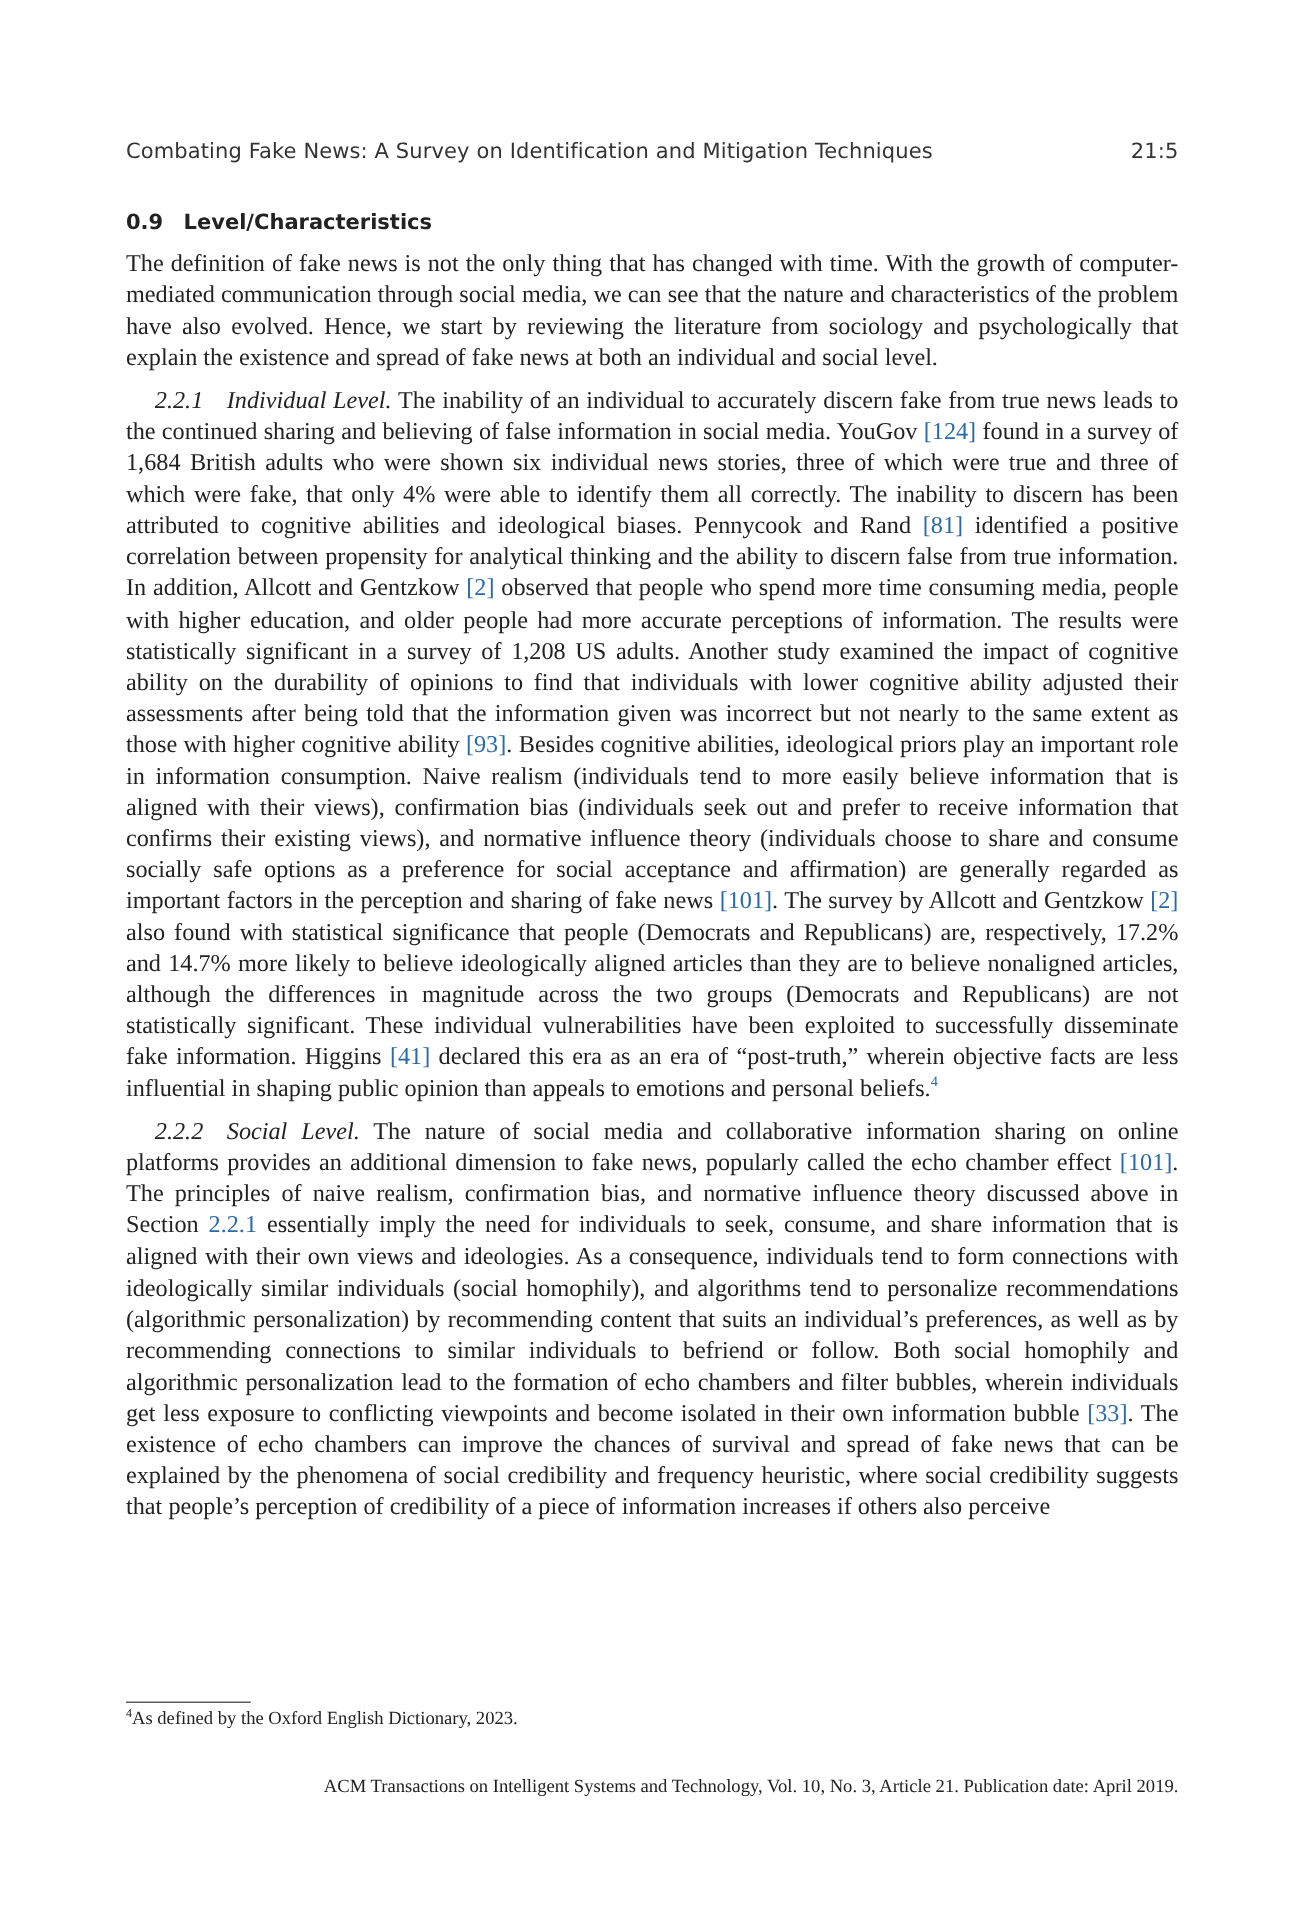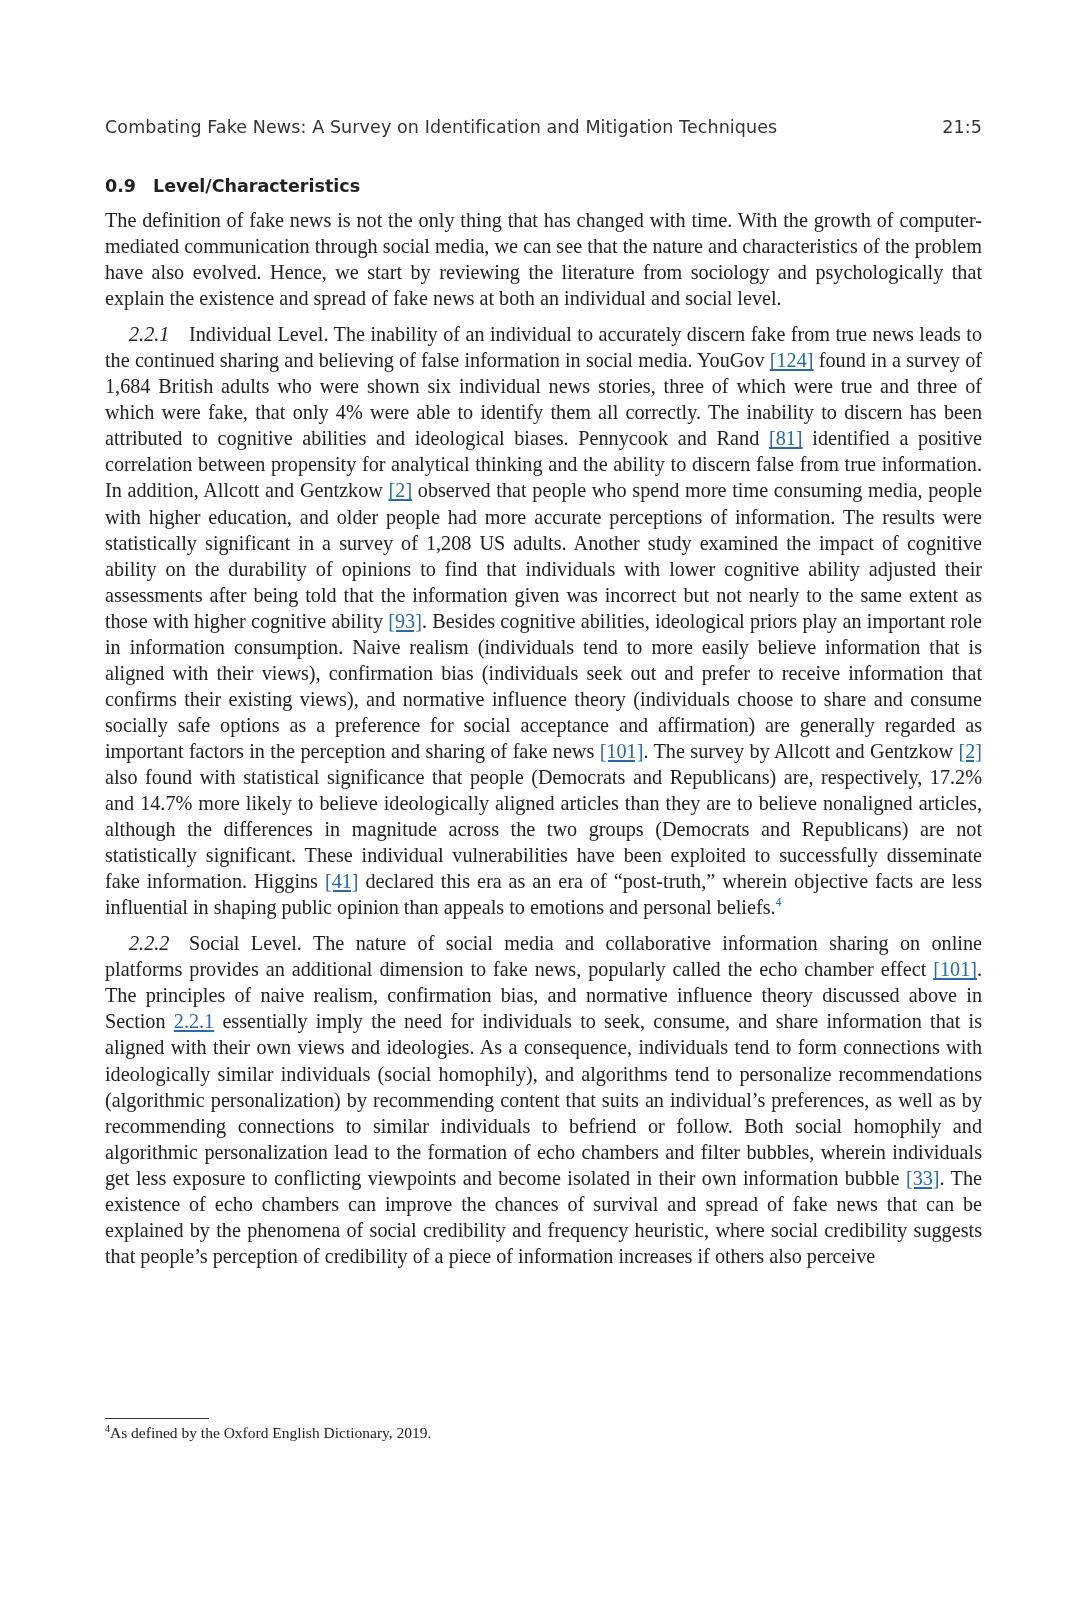--- a/index.html
+++ b/index.html
@@ -12,22 +12,22 @@
   .section-head { position: absolute; left: 101px; top: 176px; font-family: "DejaVu Sans", sans-serif;
     font-weight: bold; font-size: 17.5px; color: #222222; white-space: nowrap; }
   .section-head .num { display: inline-block; width: 48px; }
   .body-text { position: absolute; left: 101px; top: 207px; width: 877px;
     font-family: "Liberation Serif", serif; font-size: 20.2px; line-height: 26.05px;
     text-align: justify; hyphens: manual; color: #222222; }
   .body-text p { margin: 0; }
   .body-text p.indent { text-indent: 24px; }
   .body-text p.gap { margin-top: 10px; }
   .subnum { font-style: italic; display: inline-block; width: 60px; text-indent: 0; }
-  .subtitle { }
-  .cite { color: #2a6aa6; text-decoration: underline; }
+  .subtitle { font-style: italic; }
+  .cite { color: #2a6aa6; }
   .sup { font-size: 12px; vertical-align: super; line-height: 0; color: #2a6aa6; }
   .em { }
   .fn-rule { position: absolute; left: 101px; top: 1418px; width: 104px; height: 1px; background: #333333; }
   .footnote { position: absolute; left: 101px; top: 1424px; font-family: "Liberation Serif", serif;
     font-size: 15.5px; color: #222222; white-space: nowrap; }
   .footnote .fsup { font-size: 10px; vertical-align: super; line-height: 0; }
   .footer { position: absolute; right: 102px; top: 1480px; font-family: "Liberation Serif", serif;
     font-size: 15.5px; color: #222222; white-space: nowrap; }
 </style>
 </head>
@@ -51,16 +51,17 @@
       <span class="subnum">2.2.1</span><span class="subtitle">Individual Level.</span><span><span> The inability of an individual to accurately discern fake from true news leads to the continued sharing and believing of false information in social media. YouGov </span><span class="cite">[124]</span><span> found in a survey of 1,684 British adults who were shown six individual news stories, three of which were true and three of which were fake, that only 4% were able to identify them all correctly. The inability to discern has been attributed to cognitive abilities and ideological biases. Pennycook and Rand </span><span class="cite">[81]</span><span> identified a positive correlation between propensity for analytical thinking and the ability to discern false from true information. In addition, Allcott and Gentzkow </span><span class="cite">[2]</span><span> observed that people who spend more time consuming media, people with higher education, and older people had more accurate perceptions of information. The results were statistically significant in a sur­vey of 1,208 US adults. Another study examined the impact of cognitive ability on the durability of opinions to find that individuals with lower cognitive ability adjusted their assessments after being told that the information given was incorrect but not nearly to the same extent as those with higher cognitive ability </span><span class="cite">[93]</span><span>. Besides cognitive abilities, ideological priors play an important role in information consumption. Naive realism (individuals tend to more easily believe information that is aligned with their views), confirmation bias (individuals seek out and prefer to receive in­formation that confirms their existing views), and normative influence theory (individuals choose to share and consume socially safe options as a preference for social acceptance and affirmation) are generally regarded as important factors in the perception and sharing of fake news </span><span class="cite">[101]</span><span>. The survey by Allcott and Gentzkow </span><span class="cite">[2]</span><span> also found with statistical significance that people (Democrats and Republicans) are, respectively, 17.2% and 14.7% more likely to believe ideologically aligned ar­ticles than they are to believe nonaligned articles, although the differences in magnitude across the two groups (Democrats and Republicans) are not statistically significant. These individual vulner­abilities have been exploited to successfully disseminate fake information. Higgins </span><span class="cite">[41]</span><span> declared this era as an era of “post-truth,” wherein objective facts are less influential in shaping public opinion than appeals to emotions and personal beliefs.</span><span class="sup">4</span></span>
     </p>
 
     <p class="indent gap">
       <span class="subnum">2.2.2</span><span class="subtitle">Social Level.</span><span><span> The nature of social media and collaborative information sharing on on­line platforms provides an additional dimension to fake news, popularly called the </span><span class="em">echo chamber</span><span> effect </span><span class="cite">[101]</span><span>. The principles of naive realism, confirmation bias, and normative influence theory discussed above in Section </span><span class="cite">2.2.1</span><span> essentially imply the need for individuals to seek, consume, and share information that is aligned with their own views and ideologies. As a consequence, indi­viduals tend to form connections with ideologically similar individuals (social homophily), and algorithms tend to personalize recommendations (algorithmic personalization) by recommending content that suits an individual’s preferences, as well as by recommending connections to similar individuals to befriend or follow. Both social homophily and algorithmic personalization lead to the formation of echo chambers and filter bubbles, wherein individuals get less exposure to con­flicting viewpoints and become isolated in their own information bubble </span><span class="cite">[33]</span><span>. The existence of echo chambers can improve the chances of survival and spread of fake news that can be explained by the phenomena of social credibility and frequency heuristic, where social credibility suggests that people’s perception of credibility of a piece of information increases if others also perceive</span></span>
     </p>
   </div>
 
   <div class="fn-rule"></div>
   <div class="footnote">
-    <span class="fsup">4</span><span>As defined by the Oxford English Dictionary, 2019.</span>
+    <span class="fsup">4</span><span>As defined by the Oxford English Dictionary, 2023.</span>
   </div>
 
+  <div class="footer">ACM Transactions on Intelligent Systems and Technology, Vol. 10, No. 3, Article 21. Publication date: April 2019.</div>
 </div>
 
 </body></html>

